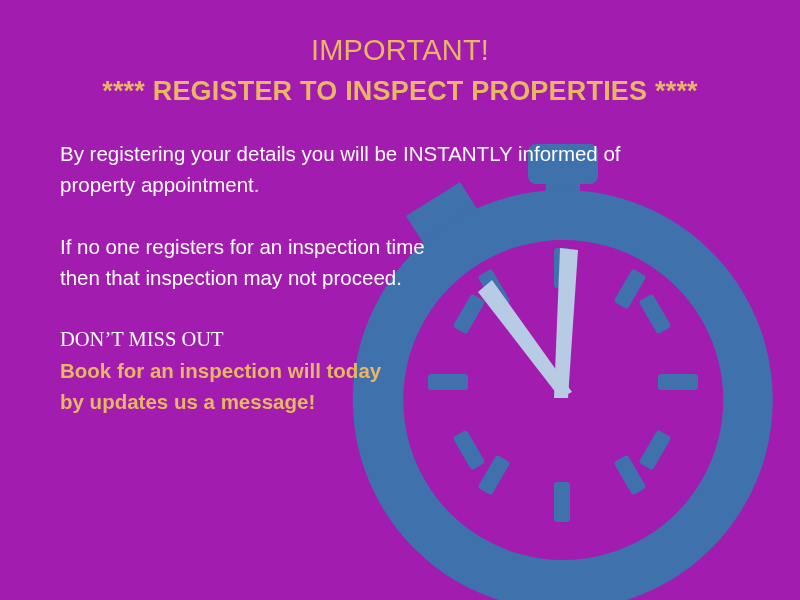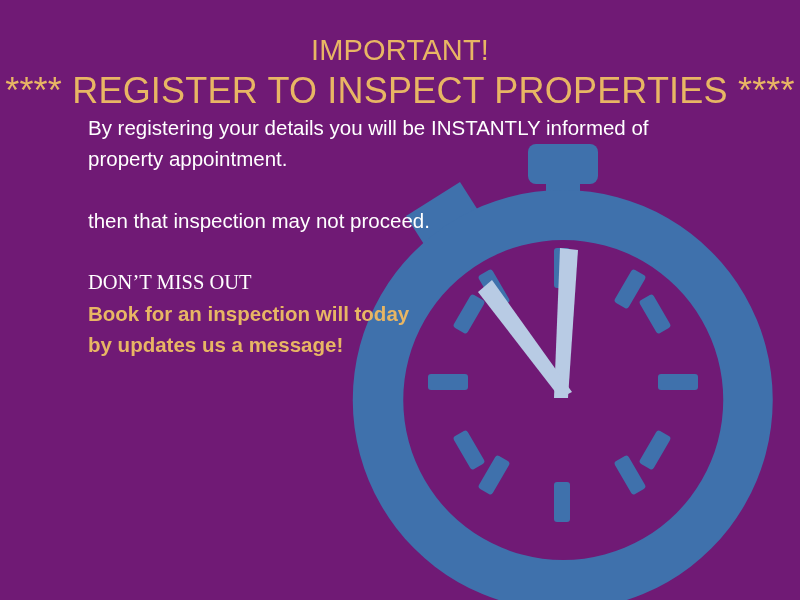--- a/index.html
+++ b/index.html
@@ -9,21 +9,21 @@
   body {
     width: 800px;
     height: 600px;
     overflow: hidden;
     font-family: "Liberation Sans", sans-serif;
   }
   .slide {
     position: relative;
     width: 800px;
     height: 600px;
-    background: #701a75;
+    background: #a21caf;
     overflow: hidden;
   }
 
   
   .clock-wrap {
     position: absolute;
     right: -70px;
     bottom: -150px;
     width: 560px;
     height: 620px;
@@ -45,28 +45,29 @@
     padding-top: 30px;
   }
   .title-line1 {
     color: #e8b664;
     font-size: 29px;
     line-height: 40px;
     letter-spacing: .2px;
   }
   .title-line2 {
     color: #e8b664;
-    font-size: 36px;
-    font-weight: normal;
+    font-size: 27px;
+    font-weight: bold;
     line-height: 42px;
     letter-spacing: .2px;
   }
 
   .body-block {
-    padding-left: 88px;
+    margin-top: 26px;
+    padding-left: 60px;
     color: #ffffff;
     font-size: 20.5px;
     line-height: 31px;
   }
   .para {
     margin: 0;
   }
   .spacer {
     height: 31px;
   }
@@ -133,20 +134,21 @@
       <div class="title-line1">IMPORTANT!</div>
       <div class="title-line2">****  REGISTER TO INSPECT PROPERTIES ****</div>
     </div>
 
     <div class="body-block">
       <p class="para">By registering your details  you will be INSTANTLY informed of</p>
       <p class="para">property appointment.</p>
 
       <div class="spacer"></div>
 
+      <p class="para">If no one registers for an inspection time</p>
       <p class="para">then that inspection may not proceed.</p>
 
       <div class="spacer"></div>
 
       <p class="cta-plain">DON’T MISS OUT</p>
       <p class="cta-gold">Book for an inspection will today</p>
       <p class="cta-gold">by updates us a message!</p>
     </div>
 
   </div>

